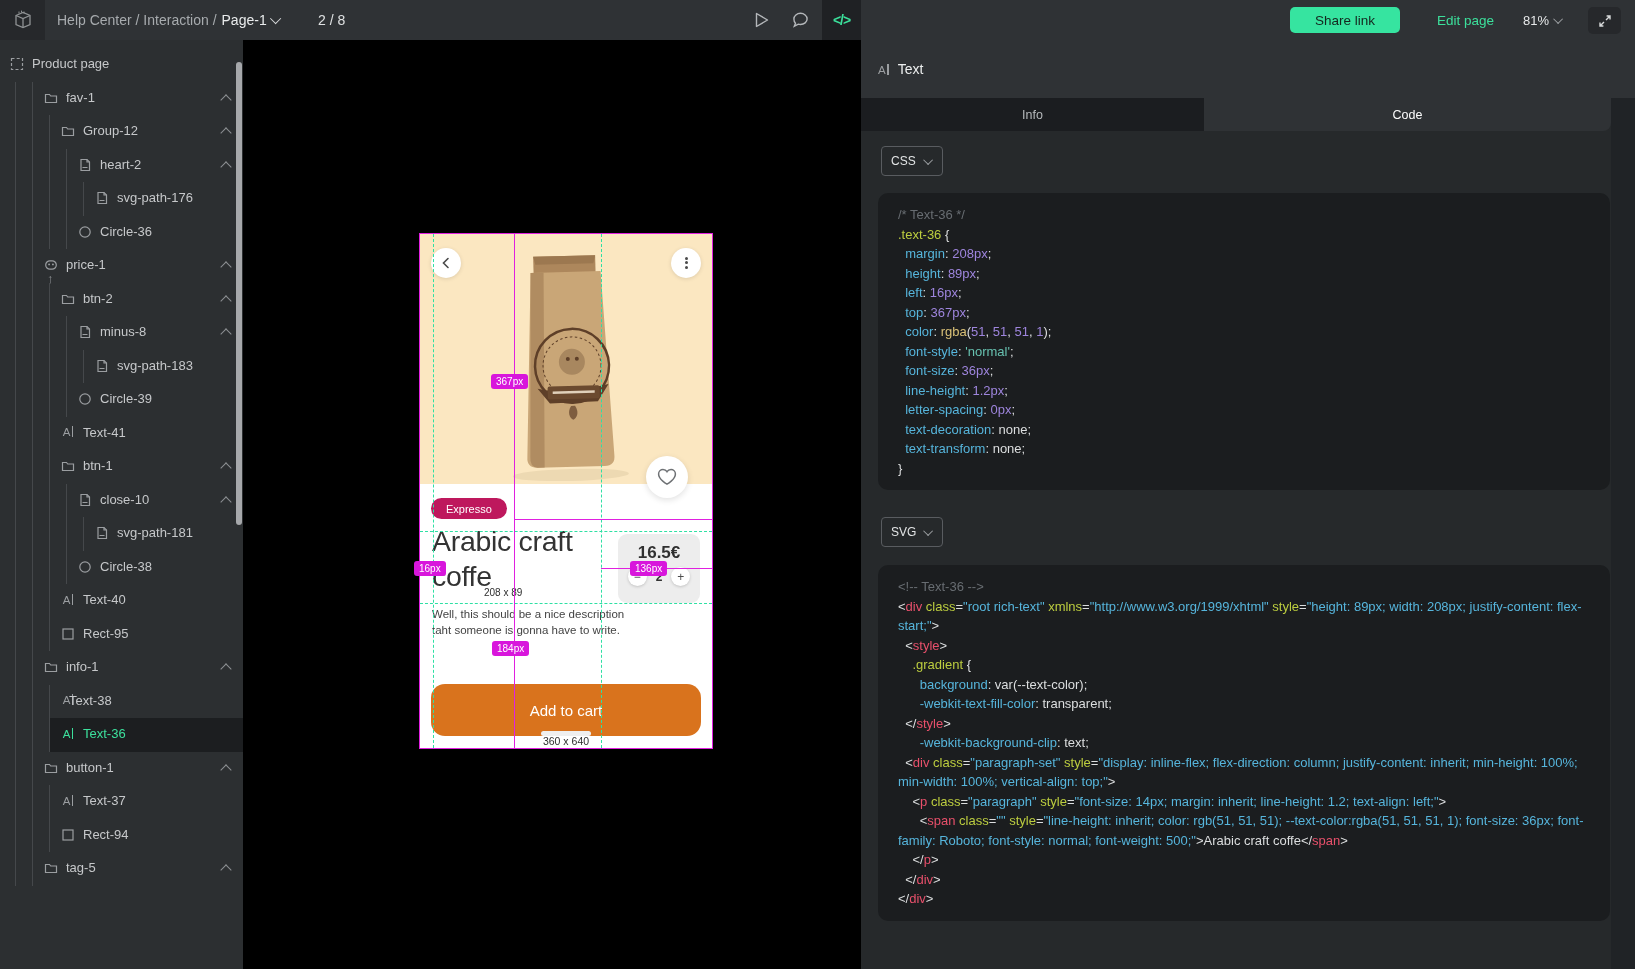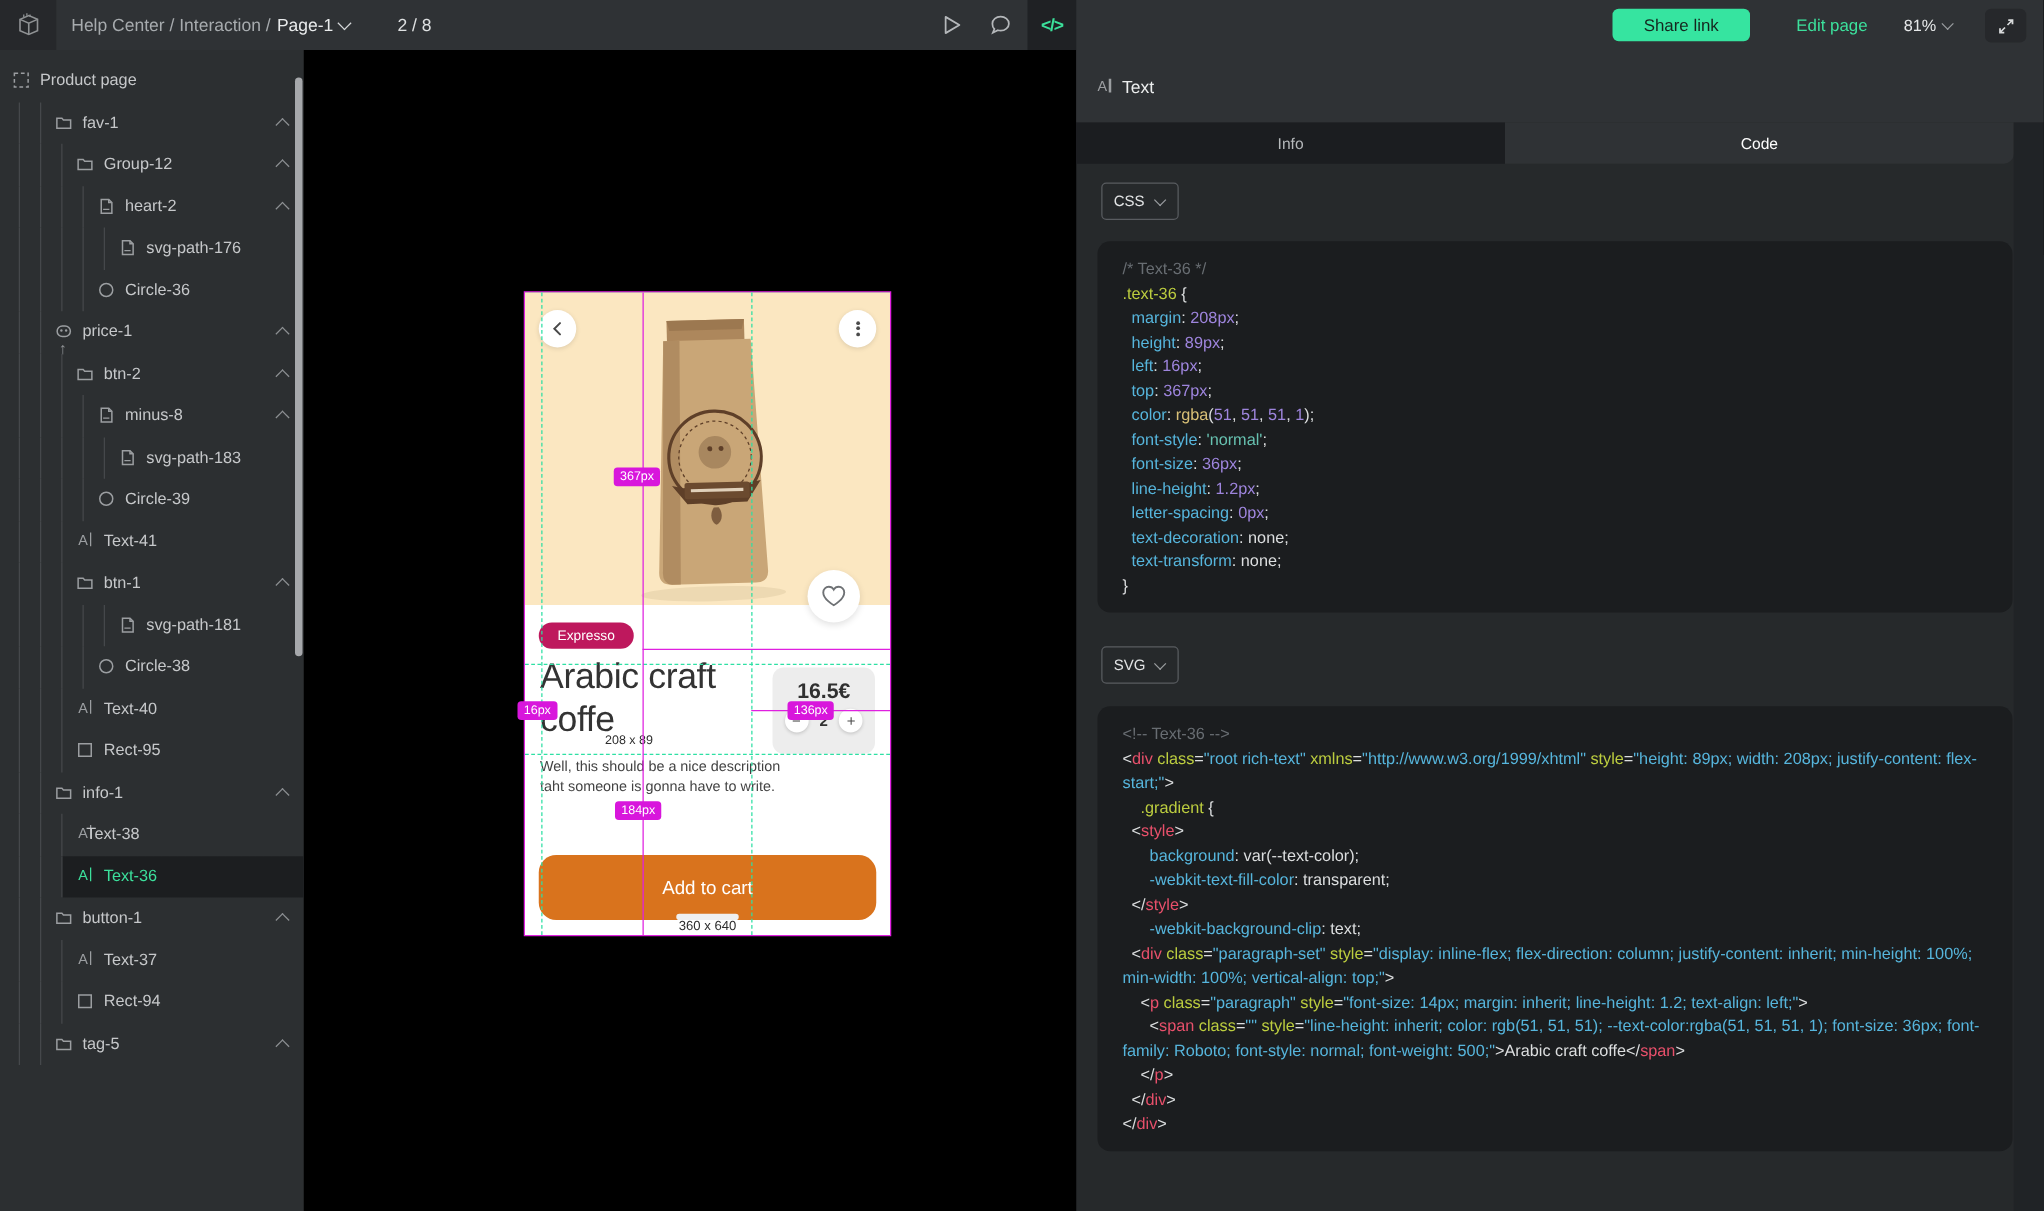--- a/index.html
+++ b/index.html
@@ -303,20 +303,35 @@
             </svg>
           </span>
           <span class="tlabel" style="left:83px">btn-1</span>
           <span class="tchev"></span>
         </div>
         <div class="trow">
           <i class="g" style="left:15px"></i>
           <i class="g" style="left:32px"></i>
           <i class="g" style="left:49px"></i>
           <i class="g" style="left:66px"></i>
+          <span class="ticon" style="left:78px">
+            <svg width="14" height="14" viewBox="0 0 14 14" fill="none" stroke="currentColor" stroke-width="1.2">
+              <path d="M3 1.5h6l2.5 2.5v8.5H3z"></path>
+              <path d="M9 1.5V4h2.5"></path>
+              <path d="M4.5 9.5h5" stroke-width="1"></path>
+            </svg>
+          </span>
+          <span class="tlabel" style="left:100px">close-10</span>
+          <span class="tchev"></span>
+        </div>
+        <div class="trow">
+          <i class="g" style="left:15px"></i>
+          <i class="g" style="left:32px"></i>
+          <i class="g" style="left:49px"></i>
+          <i class="g" style="left:66px"></i>
           <i class="g" style="left:83px"></i>
           <span class="ticon" style="left:95px">
             <svg width="14" height="14" viewBox="0 0 14 14" fill="none" stroke="currentColor" stroke-width="1.2">
               <path d="M3 1.5h6l2.5 2.5v8.5H3z"></path>
               <path d="M9 1.5V4h2.5"></path>
               <path d="M4.5 9.5h5" stroke-width="1"></path>
             </svg>
           </span>
           <span class="tlabel" style="left:117px">svg-path-181</span>
         </div>
@@ -534,22 +549,22 @@
           <div class="cl"><span class="tk-p">  text-transform</span><span class="tk-w">: </span><span class="tk-w">none</span><span class="tk-w">;</span></div>
           <div class="cl"><span class="tk-w">}</span></div>
         </div>
       <div class="sel-box sel-gap">
         <span>SVG</span>
         <span class="chev"></span>
       </div>
       <div class="codeblock svgb">
           <div class="cl"><span class="tk-c">&lt;!-- Text-36 --&gt;</span></div>
           <div class="cl"><span class="tk-w">&lt;</span><span class="tk-t">div</span><span class="tk-a"> class</span><span class="tk-w">=</span><span class="tk-v">"root rich-text"</span><span class="tk-a"> xmlns</span><span class="tk-w">=</span><span class="tk-v">"http://www.w3.org/1999/xhtml"</span><span class="tk-a"> style</span><span class="tk-w">=</span><span class="tk-v">"height: 89px; width: 208px; justify-content: flex-start;"</span><span class="tk-w">&gt;</span></div>
+          <div class="cl"><span class="tk-w">  &lt;</span><span class="tk-t">style</span><span class="tk-w">&gt;</span></div>
           <div class="cl"><span class="tk-s">    .gradient</span><span class="tk-w"> {</span></div>
-          <div class="cl"><span class="tk-w">  &lt;</span><span class="tk-t">style</span><span class="tk-w">&gt;</span></div>
           <div class="cl"><span class="tk-p">      background</span><span class="tk-w">: var(--text-color);</span></div>
           <div class="cl"><span class="tk-p">      -webkit-text-fill-color</span><span class="tk-w">: transparent;</span></div>
           <div class="cl"><span class="tk-w">  &lt;/</span><span class="tk-t">style</span><span class="tk-w">&gt;</span></div>
           <div class="cl"><span class="tk-p">      -webkit-background-clip</span><span class="tk-w">: text;</span></div>
           <div class="cl"><span class="tk-w">  &lt;</span><span class="tk-t">div</span><span class="tk-a"> class</span><span class="tk-w">=</span><span class="tk-v">"paragraph-set"</span><span class="tk-a"> style</span><span class="tk-w">=</span><span class="tk-v">"display: inline-flex; flex-direction: column; justify-content: inherit; min-height: 100%; min-width: 100%; vertical-align: top;"</span><span class="tk-w">&gt;</span></div>
           <div class="cl"><span class="tk-w">    &lt;</span><span class="tk-t">p</span><span class="tk-a"> class</span><span class="tk-w">=</span><span class="tk-v">"paragraph"</span><span class="tk-a"> style</span><span class="tk-w">=</span><span class="tk-v">"font-size: 14px; margin: inherit; line-height: 1.2; text-align: left;"</span><span class="tk-w">&gt;</span></div>
           <div class="cl"><span class="tk-w">      &lt;</span><span class="tk-t">span</span><span class="tk-a"> class</span><span class="tk-w">=</span><span class="tk-v">""</span><span class="tk-a"> style</span><span class="tk-w">=</span><span class="tk-v">"line-height: inherit; color: rgb(51, 51, 51); --text-color:rgba(51, 51, 51, 1); font-size: 36px; font-family: Roboto; font-style: normal; font-weight: 500;"</span><span class="tk-w">&gt;</span><span class="tk-w">Arabic craft coffe</span><span class="tk-w">&lt;/</span><span class="tk-t">span</span><span class="tk-w">&gt;</span></div>
           <div class="cl"><span class="tk-w">    &lt;/</span><span class="tk-t">p</span><span class="tk-w">&gt;</span></div>
           <div class="cl"><span class="tk-w">  &lt;/</span><span class="tk-t">div</span><span class="tk-w">&gt;</span></div>
           <div class="cl"><span class="tk-w">&lt;/</span><span class="tk-t">div</span><span class="tk-w">&gt;</span></div>

